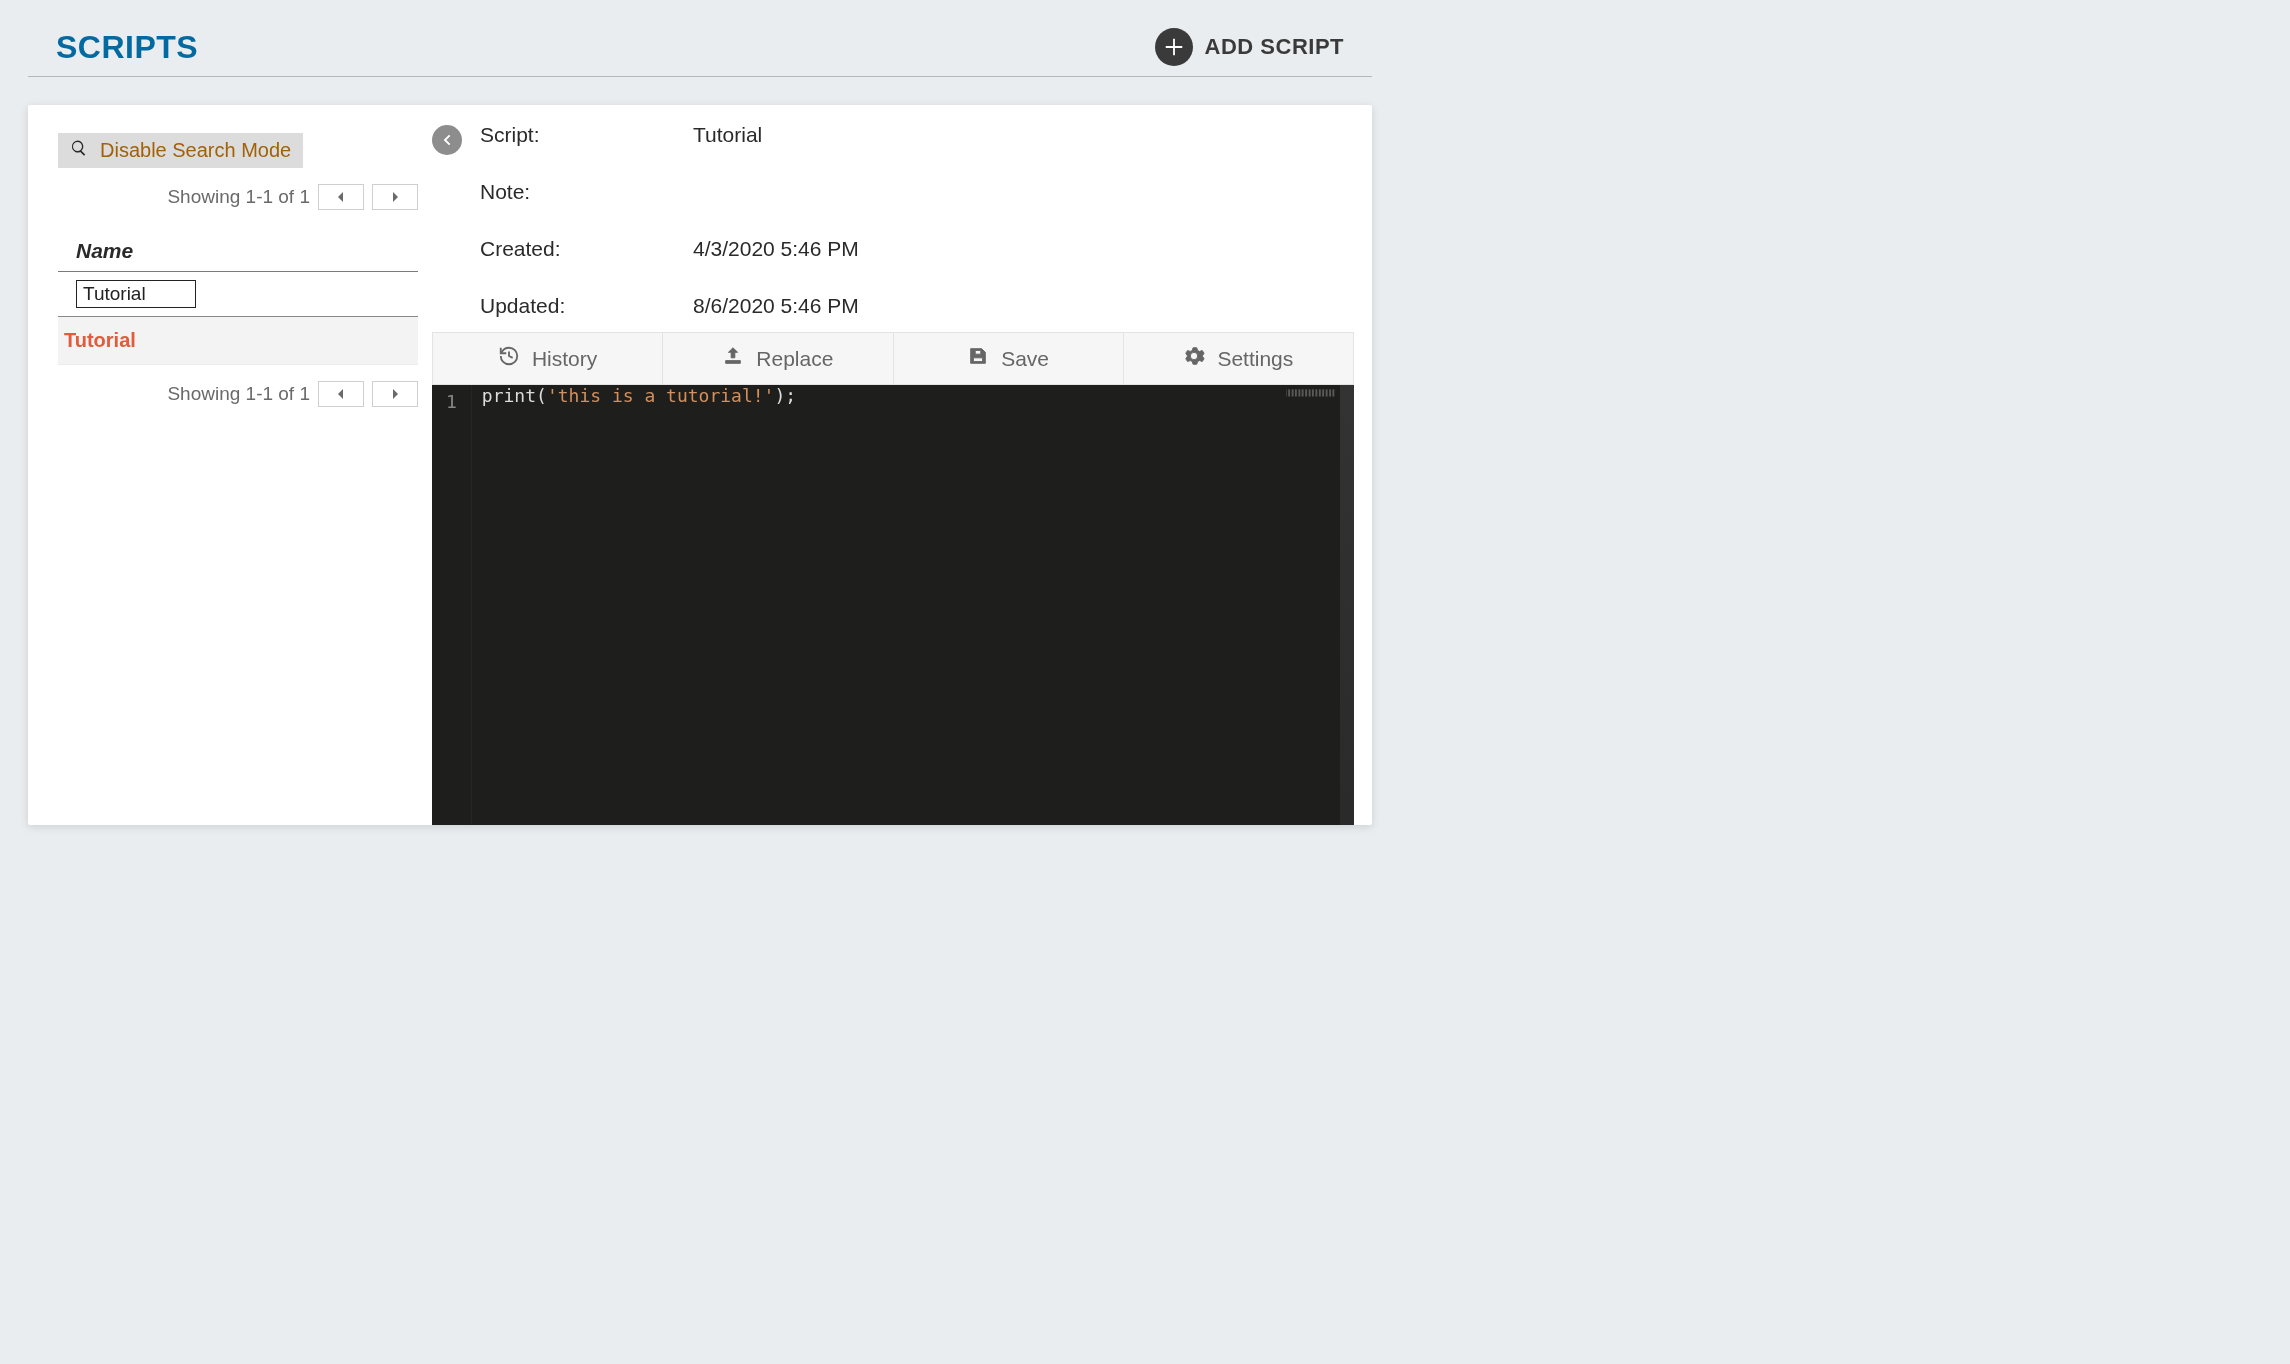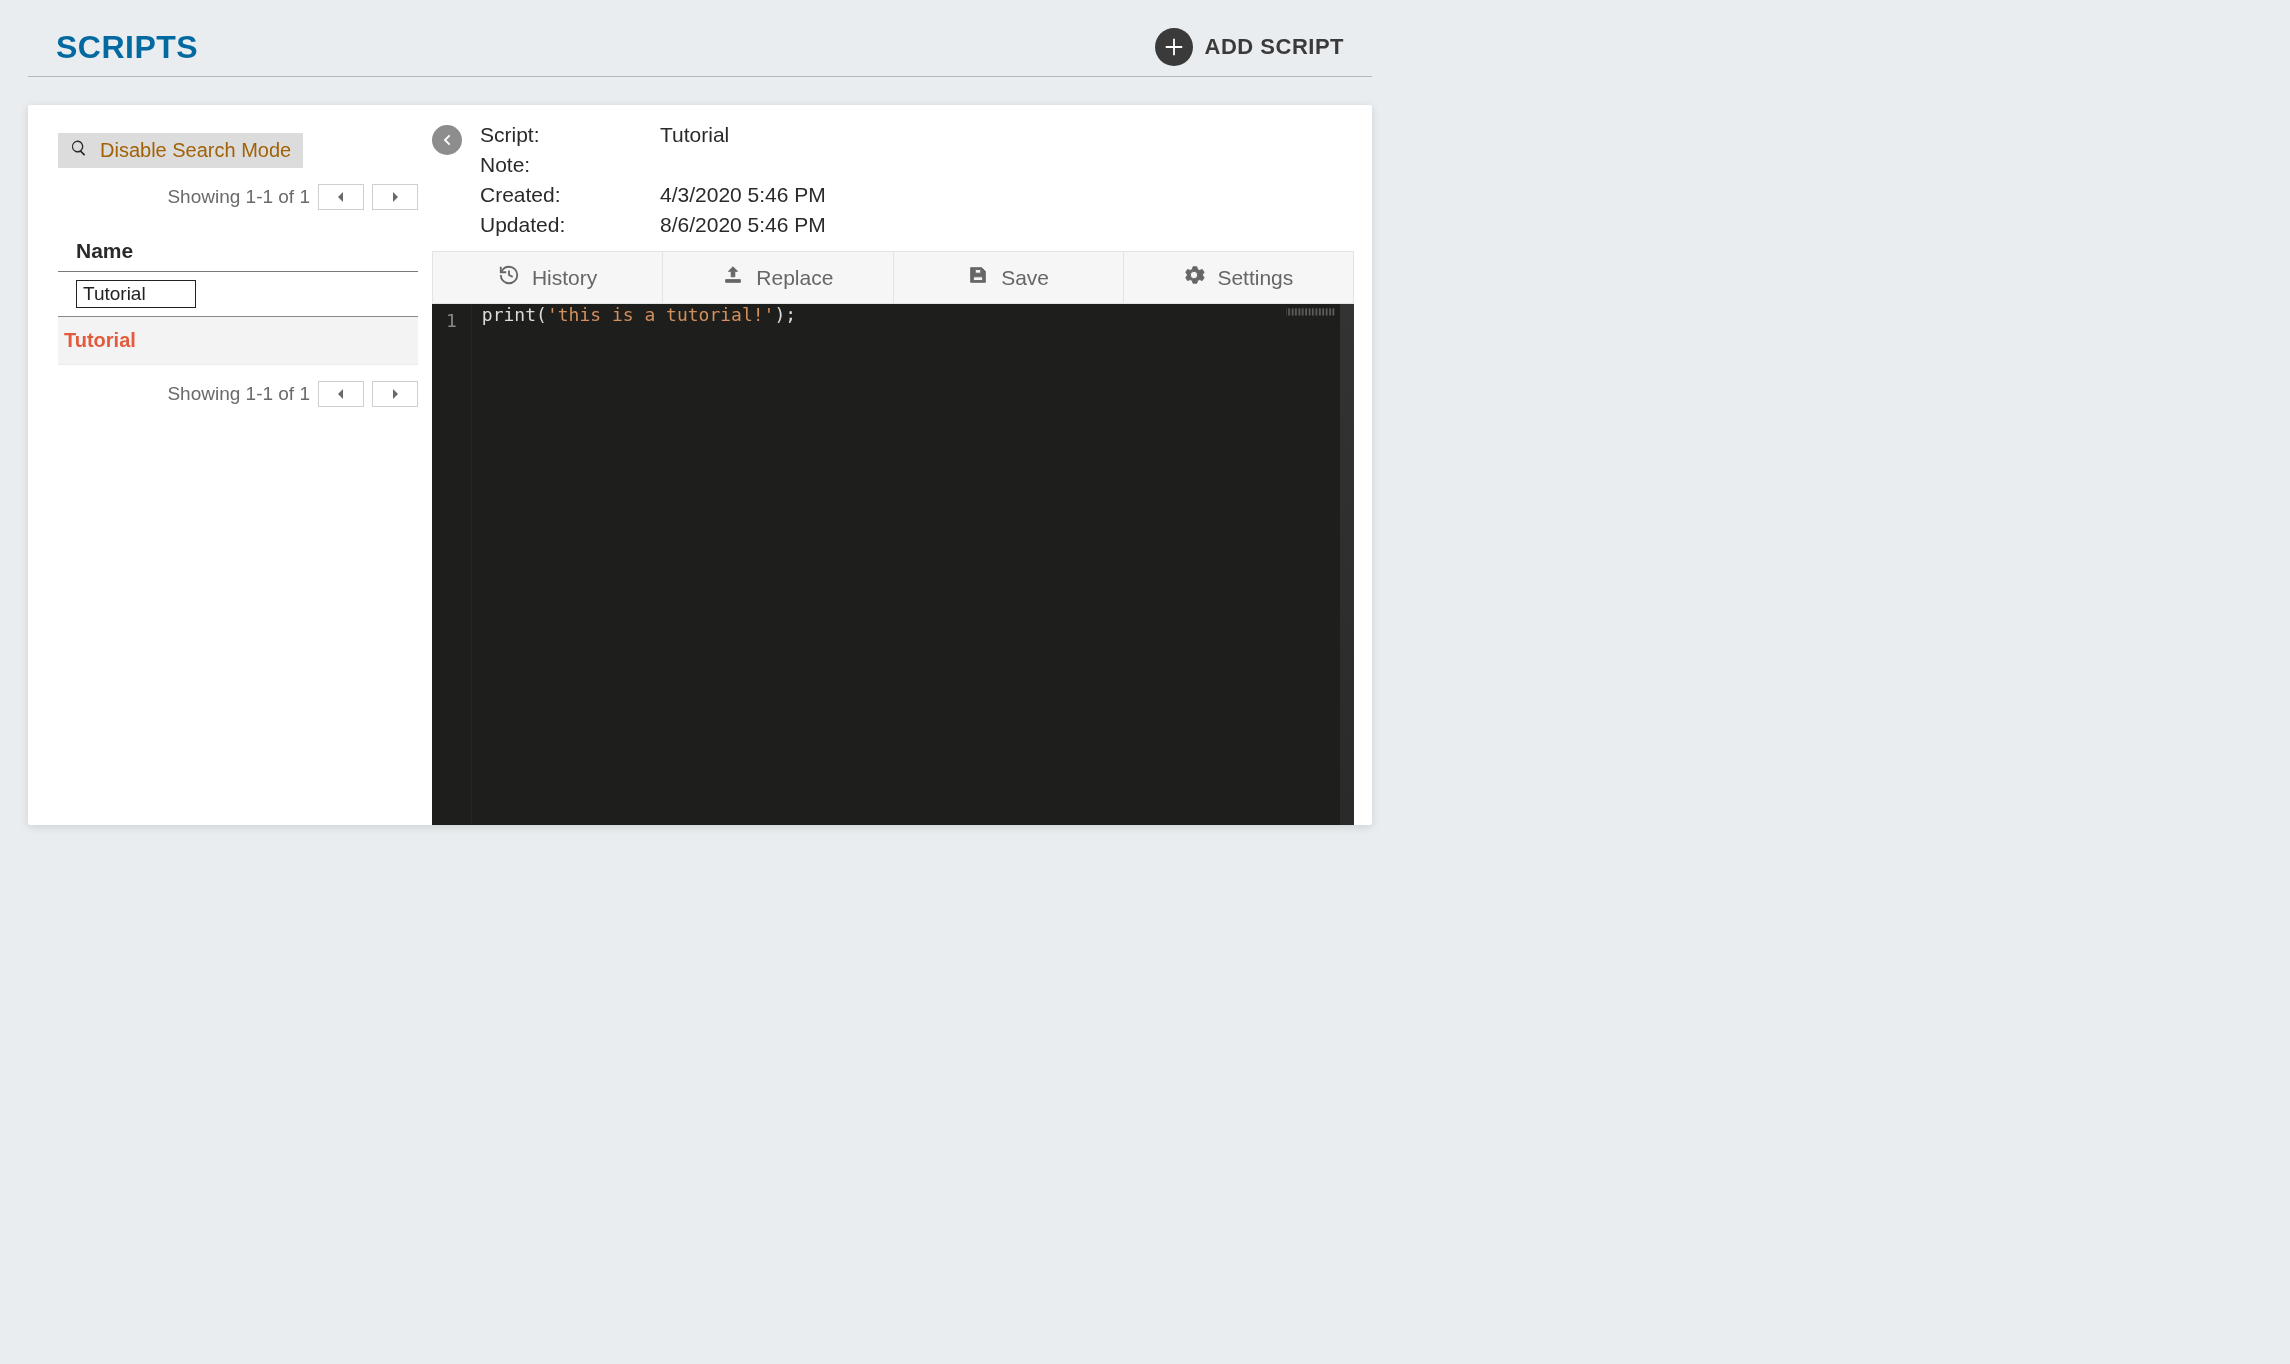--- a/index.html
+++ b/index.html
@@ -99,20 +99,21 @@
   .pager-btn svg { width: 10px; height: 10px; fill: #6a6a6a; }
 
   .col-header {
     font-size: 21px;
     font-weight: 700;
     color: #2a2a2a;
     margin-top: 20px;
     padding: 8px 18px 8px 18px;
     border-bottom: 1px solid #7a7a7a;
     border-top: 1px solid transparent;
+    font-style: italic;
   }
   .filter-row {
     border-bottom: 1px solid #888;
     padding: 8px 18px;
   }
   .filter-input {
     font-size: 19px;
     padding: 2px 6px;
     border: 1.5px solid #222;
     width: 120px;
@@ -152,20 +153,21 @@
     flex-shrink: 0;
     margin-top: 2px;
   }
   .back-circle svg { width: 16px; height: 16px; fill: #fff; }
   .meta-grid {
     display: grid;
     grid-template-columns: 180px auto;
     row-gap: 6px;
     font-size: 21px;
     color: #2a2a2a;
+    gap: 33px;
   }
 
   .toolbar {
     display: flex;
     border: 1px solid #e3e3e3;
     background: #f6f6f6;
     justify-content: flex-end;
   }
   .tool {
     flex: 1;

